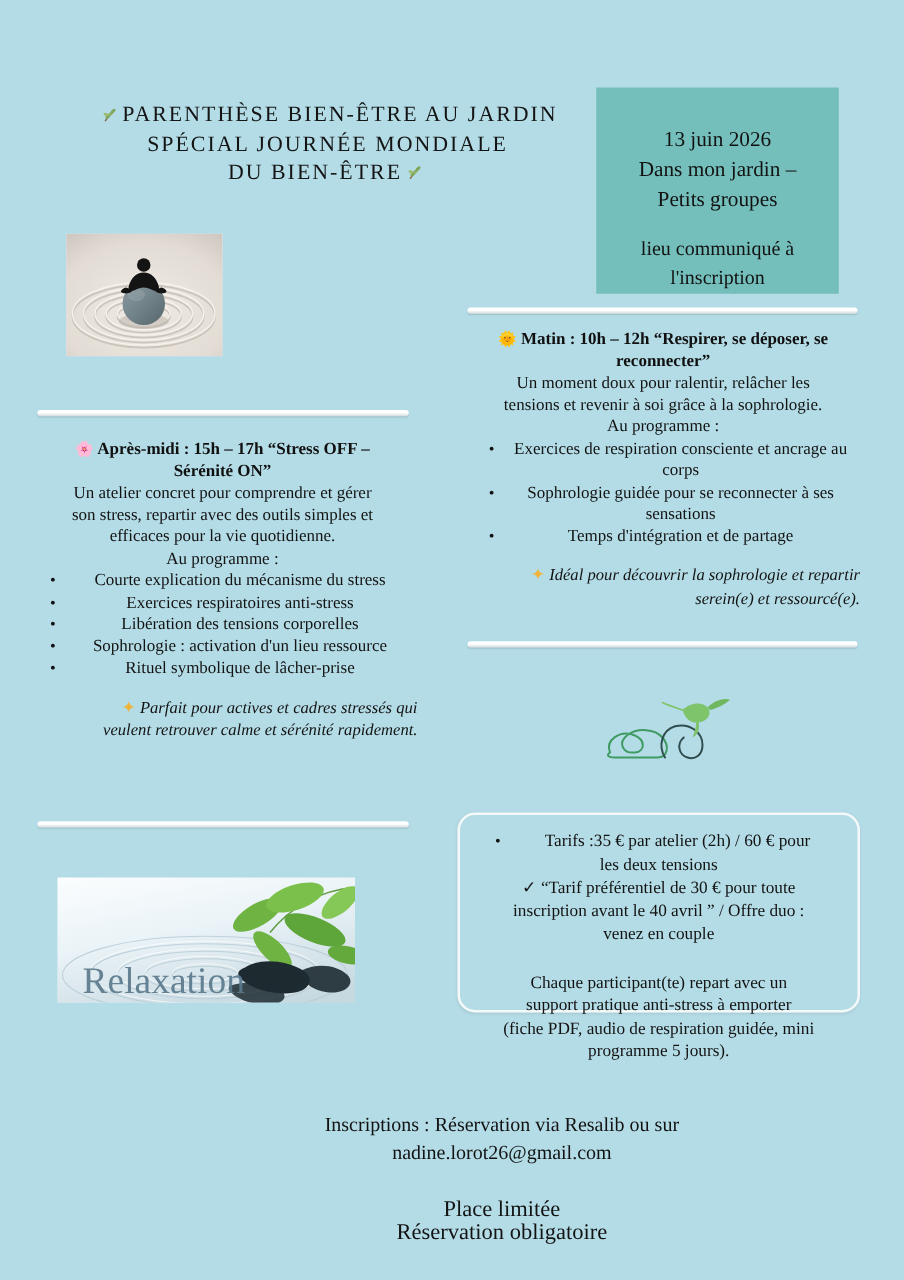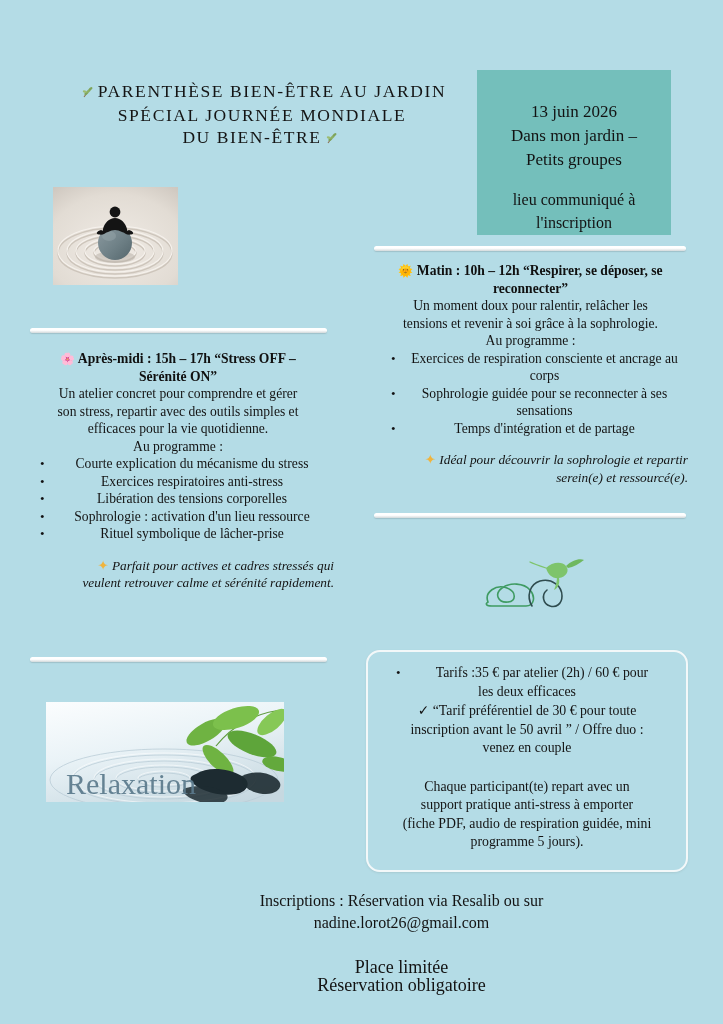--- a/index.html
+++ b/index.html
@@ -163,21 +163,21 @@
     width: 110px;
     height: 70px;
   }
 
   
   .price-card {
     position: absolute;
     left: 366px;
     top: 650px;
     width: 322px;
-    height: 222px;
+    height: 160px;
     border: 2px solid #f3f8f9;
     border-radius: 14px;
     box-sizing: border-box;
     padding: 12px 14px 0 14px;
     text-align: center;
     box-shadow: 0 1px 2px rgba(130,150,155,0.25);
   }
   .price-card .pl {
     font-size: 13.8px;
     line-height: 18.5px;
@@ -401,26 +401,26 @@
         <path d="M150 72 C162 64 182 66 196 74 C206 80 202 90 190 92 C172 95 152 88 146 80 C143 76 145 74 150 72 Z"></path>
         <path d="M196 74 C208 68 224 70 232 78 C238 84 232 92 220 92 C208 92 198 86 196 80 Z" opacity="0.9"></path>
         <path d="M140 86 C152 82 168 84 178 90 C186 95 180 102 168 102 C154 102 142 96 138 91 C136 88 137 87 140 86 Z" opacity="0.85"></path>
       </g>
       <text x="20" y="92" font-family="'Liberation Serif', serif" font-size="30" fill="#5b7a8c" opacity="0.92">Relaxation</text>
     </svg>
   </div>
 
   <div class="price-card">
     <div class="pl bullet-row">Tarifs :35 € par atelier (2h) / 60 € pour</div>
-    <div class="pl">les deux efficaces</div>
+    <div class="pl">les deux tensions</div>
     <div class="pl">
       <span class="check">✓</span>
       <span>“Tarif préférentiel de 30 € pour toute</span>
     </div>
-    <div class="pl">inscription avant le 50 avril ” / Offre duo :</div>
+    <div class="pl">inscription avant le 40 avril ” / Offre duo :</div>
     <div class="pl">venez en couple</div>
     <div style="height:20px"></div>
     <div class="pl">Chaque participant(te) repart avec un</div>
     <div class="pl">support pratique anti-stress à emporter</div>
     <div class="pl">(fiche PDF, audio de respiration guidée, mini</div>
     <div class="pl">programme 5 jours).</div>
   </div>
 
   <div class="footer" style="top:890px;">
     <div class="f1">Inscriptions :  Réservation via Resalib ou sur</div>

